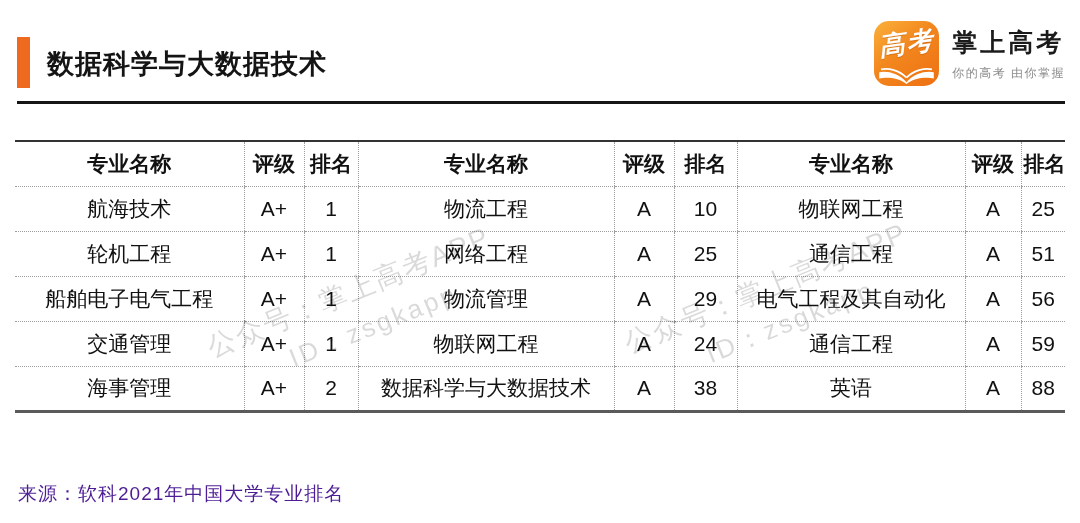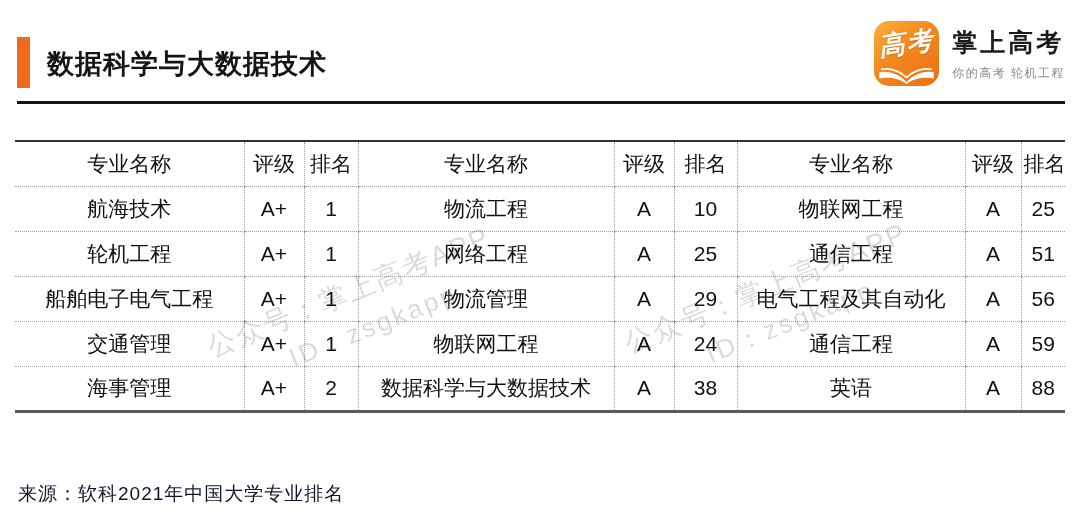--- a/index.html
+++ b/index.html
@@ -56,38 +56,38 @@
     border-collapse:collapse; table-layout:fixed;
     border-top:2px solid #333333;
     border-bottom:3px solid #5a5a5a;
   }
   .majors th, .majors td {
     height:45px; padding:0 2px; text-align:center; vertical-align:middle;
     font-size:21px; color:#111111; white-space:nowrap; overflow:hidden;
     border-left:1px dotted #9e9e9e;
     border-bottom:1px dotted #9e9e9e;
   }
-  .majors th { font-weight:normal; }
+  .majors th { font-weight:bold; }
   .majors th:first-child, .majors td:first-child { border-left:none; }
   .majors tr:last-child td { border-bottom:none; }
 
   
   .watermark {
     position:absolute; z-index:5; pointer-events:none;
     color:rgba(0,0,0,0.15); transform:rotate(-22deg); white-space:nowrap;
   }
   .wm-line1 { font-size:28px; letter-spacing:2px; }
   .wm-line2 { font-size:26px; letter-spacing:3px; margin-top:4px; padding-left:72px; }
   .wm-1 { left:205px; top:272px; }
   .wm-2 { left:622px; top:268px; }
 
   
   .source-note {
     position:absolute; left:18px; top:481px;
-    font-size:19px; color:#0f172a; letter-spacing:1px; white-space:nowrap;
+    font-size:19px; color:#4c1d95; letter-spacing:1px; white-space:nowrap;
   }
 </style>
 </head>
 <body>
 
 <div class="page">
 
   <div class="accent-bar"></div>
   <div class="page-title">数据科学与大数据技术</div>
 
@@ -95,21 +95,21 @@
     <div class="logo-icon">
       <div class="logo-glyph">高考</div>
       <svg class="logo-book" viewBox="0 0 64 22" xmlns="http://www.w3.org/2000/svg">
         <path d="M32 20 C24 10 10 7 2 9 L2 16 C10 14 24 15 32 22 C40 15 54 14 62 16 L62 9 C54 7 40 10 32 20 Z" fill="#ffffff"></path>
         <path d="M32 15 C24 7 12 4 4 6" stroke="#ffffff" stroke-width="2" fill="none"></path>
         <path d="M32 15 C40 7 52 4 60 6" stroke="#ffffff" stroke-width="2" fill="none"></path>
       </svg>
     </div>
     <div class="brand-col">
       <div class="brand-name">掌上高考</div>
-      <div class="brand-tagline">你的高考 轮机工程</div>
+      <div class="brand-tagline">你的高考 由你掌握</div>
     </div>
   </div>
 
   <div class="title-divider"></div>
 
   <table class="majors">
     <colgroup>
       <col style="width:229px">
         <col style="width:60px">
         <col style="width:54px">

